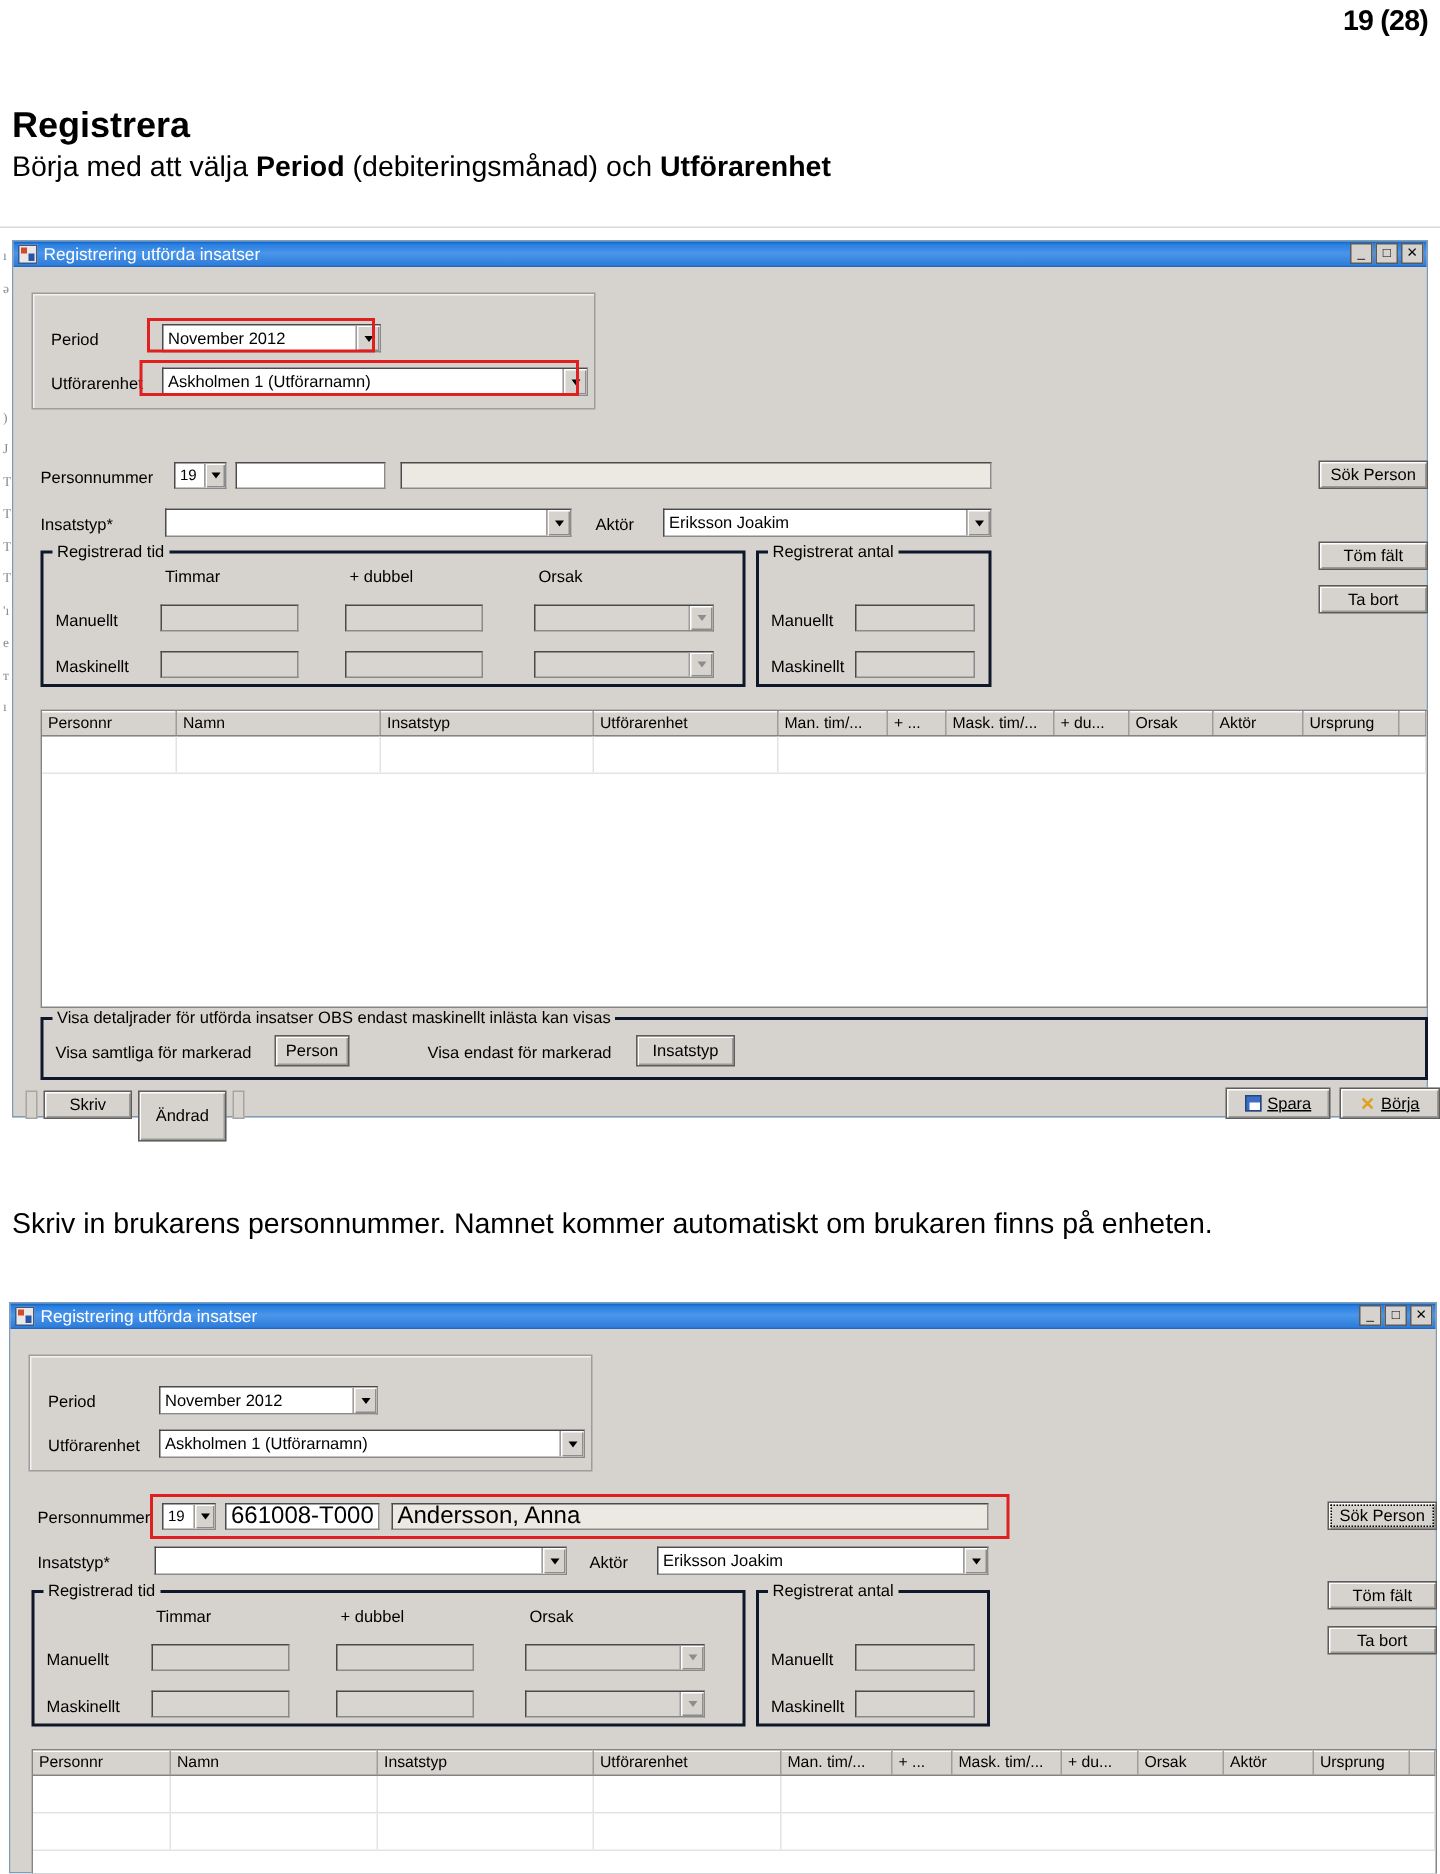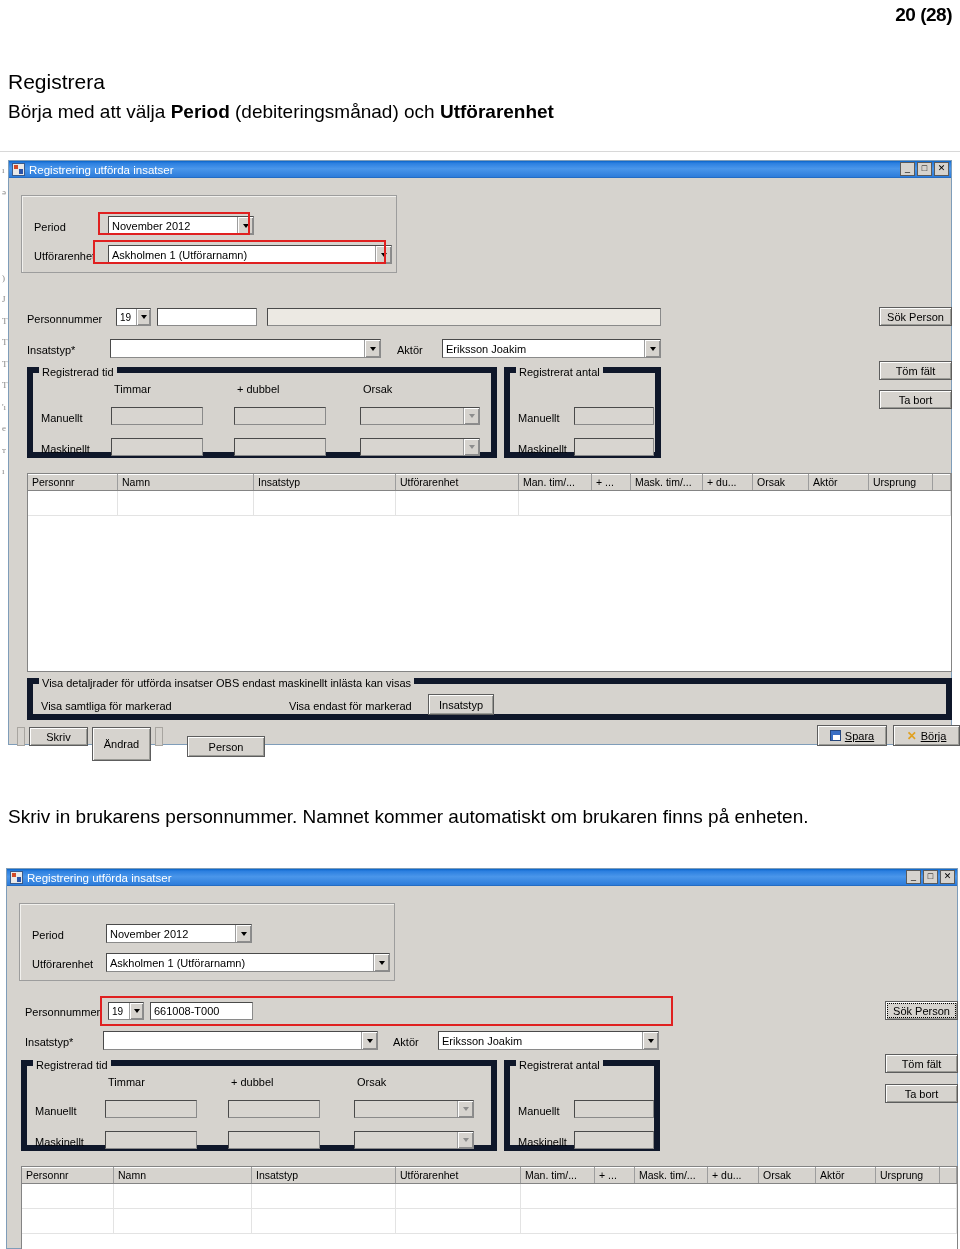--- a/index.html
+++ b/index.html
@@ -8,21 +8,21 @@
     font-family:"Liberation Sans", sans-serif;
     color:#000; overflow:hidden; position:relative;
   }
   
   .page-num{
     position:absolute; right:8px; top:4px;
     font-size:19px; font-weight:bold; letter-spacing:-0.5px;
   }
   .doc-h1{
     position:absolute; left:8px; top:70px;
-    font-size:21px; font-weight:normal;
+    font-size:24px; font-weight:bold;
   }
   .doc-p{
     position:absolute; left:8px; top:101px;
     font-size:19px; font-weight:normal; white-space:nowrap;
   }
   .doc-p b{font-weight:bold;}
   .mid-text{
     position:absolute; left:8px; top:803px; width:930px;
     font-size:19px; line-height:28px;
   }
@@ -65,21 +65,21 @@
 
   .panel{
     position:absolute;background:#d6d3ce;
     border:1px solid #9d9d9d; box-sizing:border-box;
     box-shadow:inset 1px 1px 0 #f2f1ee;
   }
   .lbl{position:absolute;font-size:11px;color:#000;white-space:nowrap;}
   .tfield{
     position:absolute;background:#fff;
     border:1px solid #8a8a8a;border-top-color:#4a4a4a;border-left-color:#4a4a4a;
-    box-sizing:border-box;font-size:11px;color:#000;
+    box-sizing:border-box;font-size:16px;color:#000;
     padding:0 3px; line-height:1; display:flex;align-items:center;
     white-space:nowrap; overflow:hidden;
   }
   .tfield.ro{background:#ece9e3;}
   .tfield.grey{background:#d8d5d0;}
   .combo{
     position:absolute;background:#fff;
     border:1px solid #8a8a8a;border-top-color:#4a4a4a;border-left-color:#4a4a4a;
     box-sizing:border-box;font-size:11px;color:#000;
     display:flex;align-items:center;white-space:nowrap;overflow:hidden;
@@ -106,21 +106,21 @@
     box-shadow:inset 1px 1px 0 #fdfdfc, inset -1px -1px 0 #9a9a95;
     box-sizing:border-box;
     font-size:11px;color:#000;
     display:flex;align-items:center;justify-content:center;
     white-space:nowrap;
   }
   .btn.focus{outline:1px dotted #000;outline-offset:-3px;}
   .btn .u{text-decoration:underline;}
 
   .group{
-    position:absolute;border:6px solid #0f172a;box-sizing:border-box;
+    position:absolute;border:2px solid #0f172a;box-sizing:border-box;
   }
   .group > .gt{
     position:absolute;top:-7px;left:6px;background:#d6d3ce;
     padding:0 3px;font-size:11px;color:#000;white-space:nowrap;
   }
   
   .grid{
     position:absolute;background:#fff;
     border:1px solid #848484;box-sizing:border-box;overflow:hidden;
   }
@@ -145,21 +145,21 @@
     position:relative;margin-right:4px;box-sizing:border-box;
   }
   .save-ico:after{content:"";position:absolute;left:2px;bottom:0;width:7px;height:5px;background:#fff;}
   .x-ico{
     margin-right:4px;color:#e0a020;font-weight:bold;font-size:12px;line-height:10px;
   }
 </style>
 </head>
 <body>
 
-<div class="page-num">20 (28)</div>
+<div class="page-num">19 (28)</div>
 
 <div class="doc-h1">Registrera</div>
 
 <div class="doc-p">
   <span>Börja med att välja </span><b>Period</b><span> (debiteringsmånad) och </span><b>Utförarenhet</b>
 </div>
 
 <div class="hr-sep" style="top:151px;"></div>
 
 <div class="margin-bleed">ı
@@ -284,21 +284,21 @@
         <span class="gc" style="width:136px;"></span>
         <span class="gc" style="width:142px;"></span>
         <span class="gc" style="width:123px;"></span>
         <span class="gc" style="flex:1;"></span>
       </div>
     </div>
 
     <div class="group" style="left:18px;top:500px;width:925px;height:42px;">
       <span class="gt">Visa detaljrader för utförda insatser OBS endast maskinellt inlästa kan visas</span>
       <span class="lbl" style="left:8px;top:16px;">Visa samtliga för markerad</span>
-      <div class="btn" style="left:154px;top:10px;width:78px;height:21px;margin-top:42px;">Person</div>
+      <div class="btn" style="left:154px;top:10px;width:50px;height:21px;">Person</div>
       <span class="lbl" style="left:256px;top:16px;">Visa endast för markerad</span>
       <div class="btn" style="left:395px;top:10px;width:66px;height:21px;">Insatstyp</div>
     </div>
 
     <div style="position:absolute;left:8px;top:549px;width:8px;height:19px;background:#d6d3ce;border:1px solid #a8a5a0;box-sizing:border-box;"></div>
     <div class="btn" style="left:20px;top:549px;width:59px;height:19px;">Skriv</div>
     <div class="btn" style="left:83px;top:549px;width:59px;height:34px;">Ändrad</div>
     <div style="position:absolute;left:146px;top:549px;width:8px;height:19px;background:#d6d3ce;border:1px solid #a8a5a0;box-sizing:border-box;"></div>
 
     <div class="btn" style="left:808px;top:547px;width:70px;height:21px;">
@@ -338,20 +338,21 @@
         <span class="arrow"></span>
       </div>
     </div>
 
     <span class="lbl" style="left:18px;top:120px;">Personnummer</span>
     <div class="combo" style="left:101px;top:116px;width:36px;height:18px;">
       <span class="cv" style="font-size:10px;">19</span>
       <span class="arrow" style="width:13px;"></span>
     </div>
     <div class="tfield" style="left:143px;top:116px;width:103px;height:18px;">661008-T000</div>
+    <div class="tfield ro" style="left:254px;top:116px;width:398px;height:18px;">Andersson, Anna</div>
     <div class="redbox" style="left:93px;top:110px;width:573px;height:30px;"></div>
 
     <span class="lbl" style="left:18px;top:150px;">Insatstyp*</span>
     <div class="combo" style="left:96px;top:145px;width:275px;height:19px;">
       <span class="cv"></span>
       <span class="arrow"></span>
     </div>
     <span class="lbl" style="left:386px;top:150px;">Aktör</span>
     <div class="combo" style="left:431px;top:145px;width:221px;height:19px;">
       <span class="cv">Eriksson Joakim</span>

